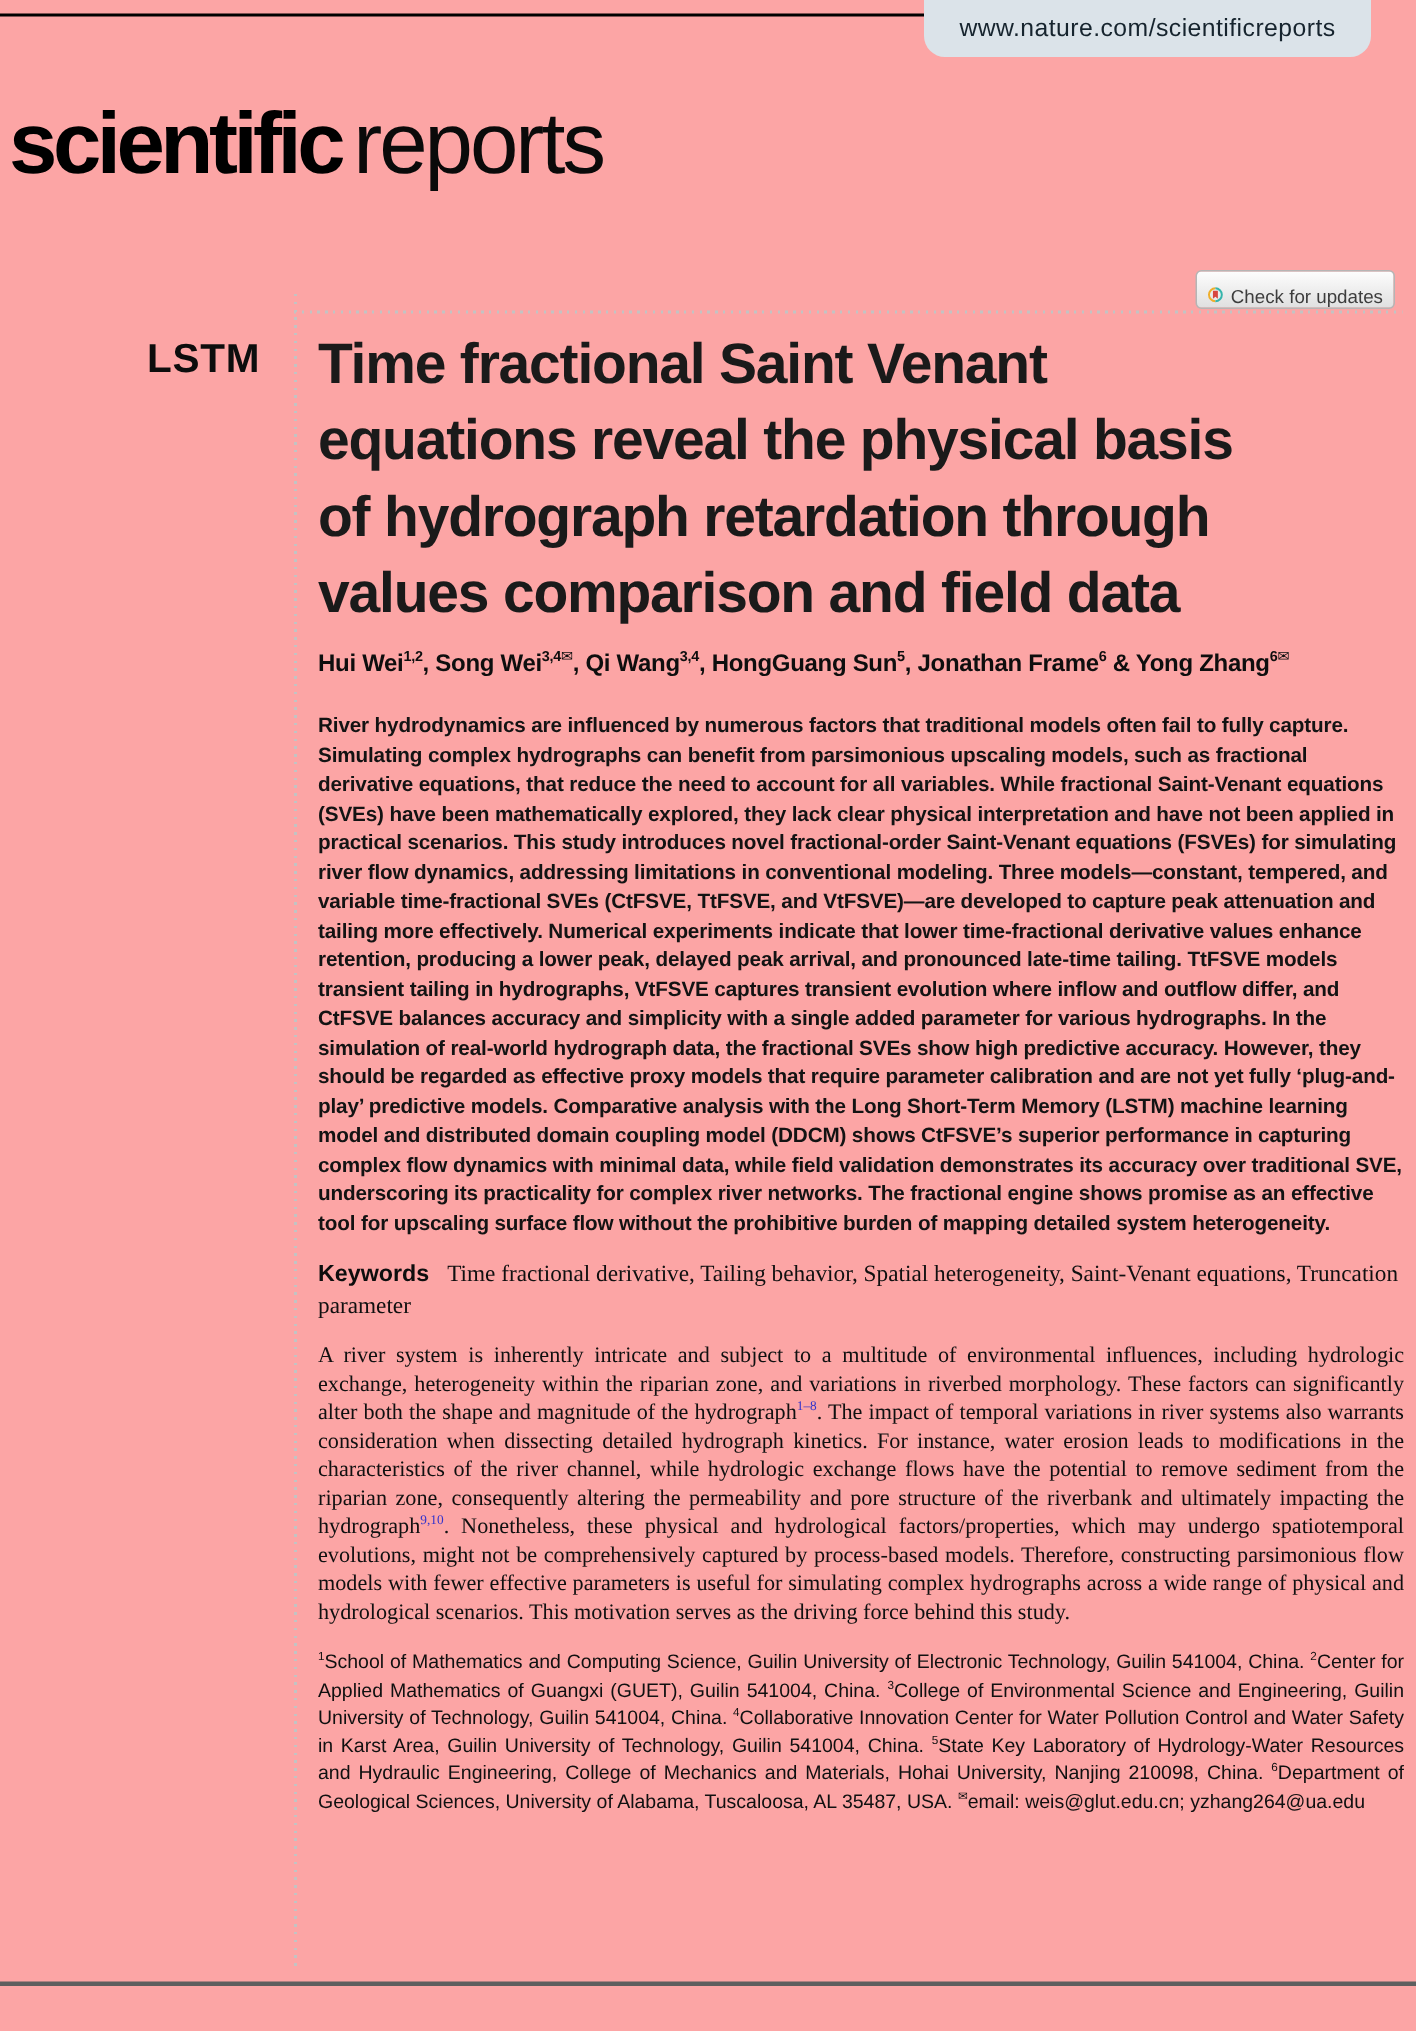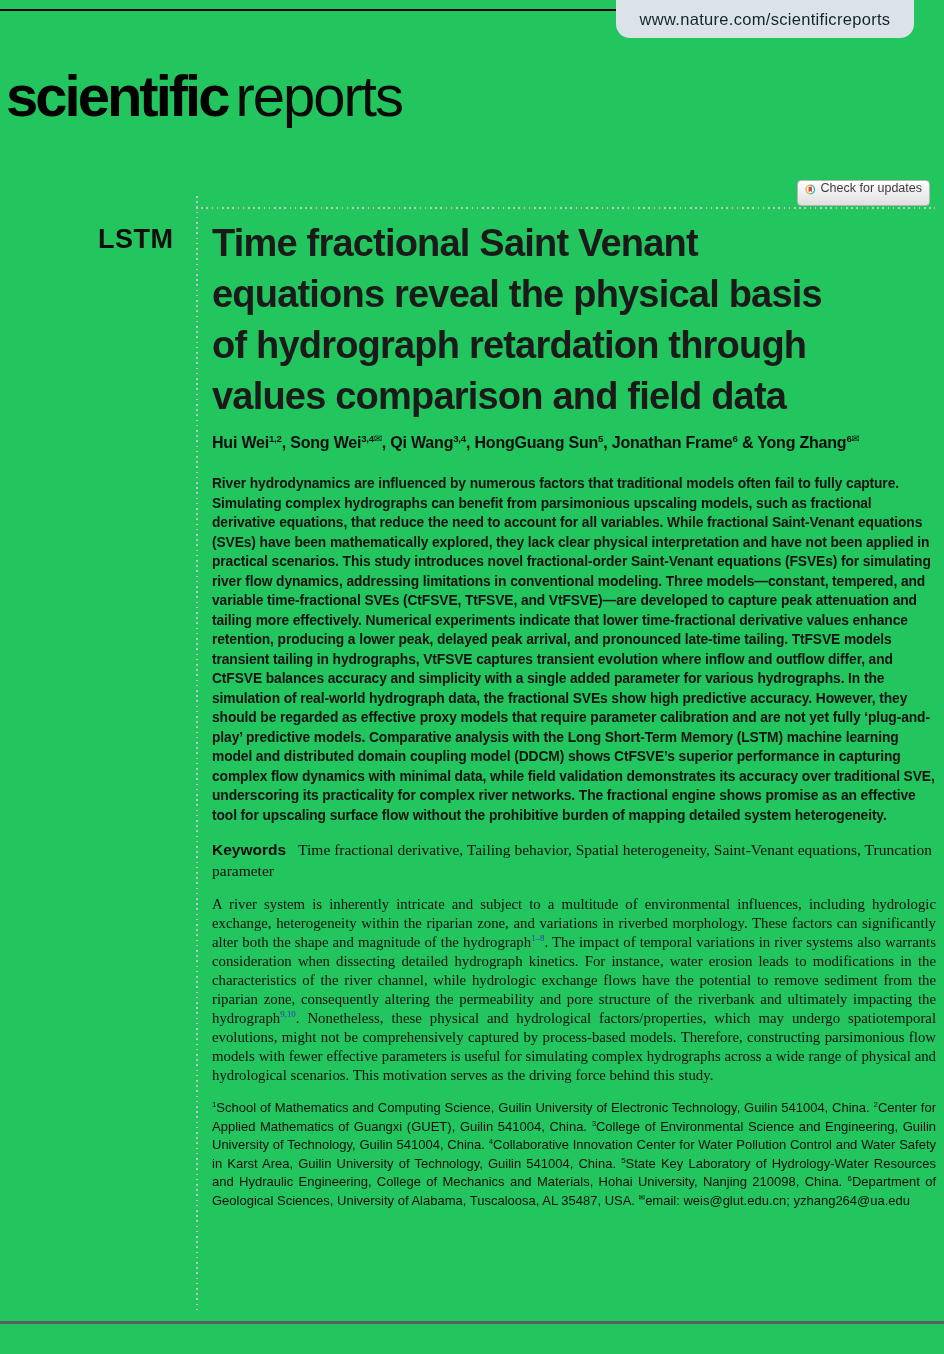--- a/index.html
+++ b/index.html
@@ -1,17 +1,17 @@
 <!DOCTYPE html>
 <html><head>
 <meta charset="utf-8">
 <style>
   html,body { margin:0; padding:0; background:#ffffff; }
   .page {
-    position:relative; width:944px; height:1354px; background:#22c55e;
+    position:relative; width:944px; height:1354px; background:#fca5a5;
     font-family:"Liberation Sans", sans-serif; overflow:hidden; color:#111;
   }
 
   
   .top-rule { position:absolute; left:0; top:9px; width:617px; height:2px; background:#000; }
   .site-box {
     position:absolute; left:616px; top:0; width:298px; height:38px;
     background:#dbe3e9; border-radius:0 0 14px 14px;
     display:flex; align-items:center; justify-content:center;
   }
@@ -20,21 +20,21 @@
   
   .masthead { position:absolute; left:6px; top:62px; font-size:58px; color:#000; white-space:nowrap; }
   .brand-primary { font-weight:bold; letter-spacing:-3px;margin-top:24px; }
   .brand-secondary { font-weight:normal; letter-spacing:-2px; margin-left:8px; color:#0a0a0a; }
 
   
   .update-badge {
     position:absolute; left:797px; top:180px; height:26px; width:133px; box-sizing:border-box;
     border:1px solid #b5b5b5; border-radius:4px;
     background:linear-gradient(#fdfdfd, #e0e0e0);
-    display:flex; align-items:flex-start; gap:5px; padding:0 7px; cursor:pointer;
+    display:flex; align-items:flex-end; gap:5px; padding:0 7px; cursor:pointer;
   }
   .update-badge .label { font-size:12.5px; color:#3d3d3d; white-space:nowrap; }
 
   
   .dotted-h {
     position:absolute; left:196px; top:207px; width:739px; height:2px;
     background-image:repeating-linear-gradient(to right, #c3c3c3 0 1.6px, transparent 1.6px 5.2px);
   }
   .dotted-v {
     position:absolute; left:196px; top:196px; width:2px; height:1116px;

